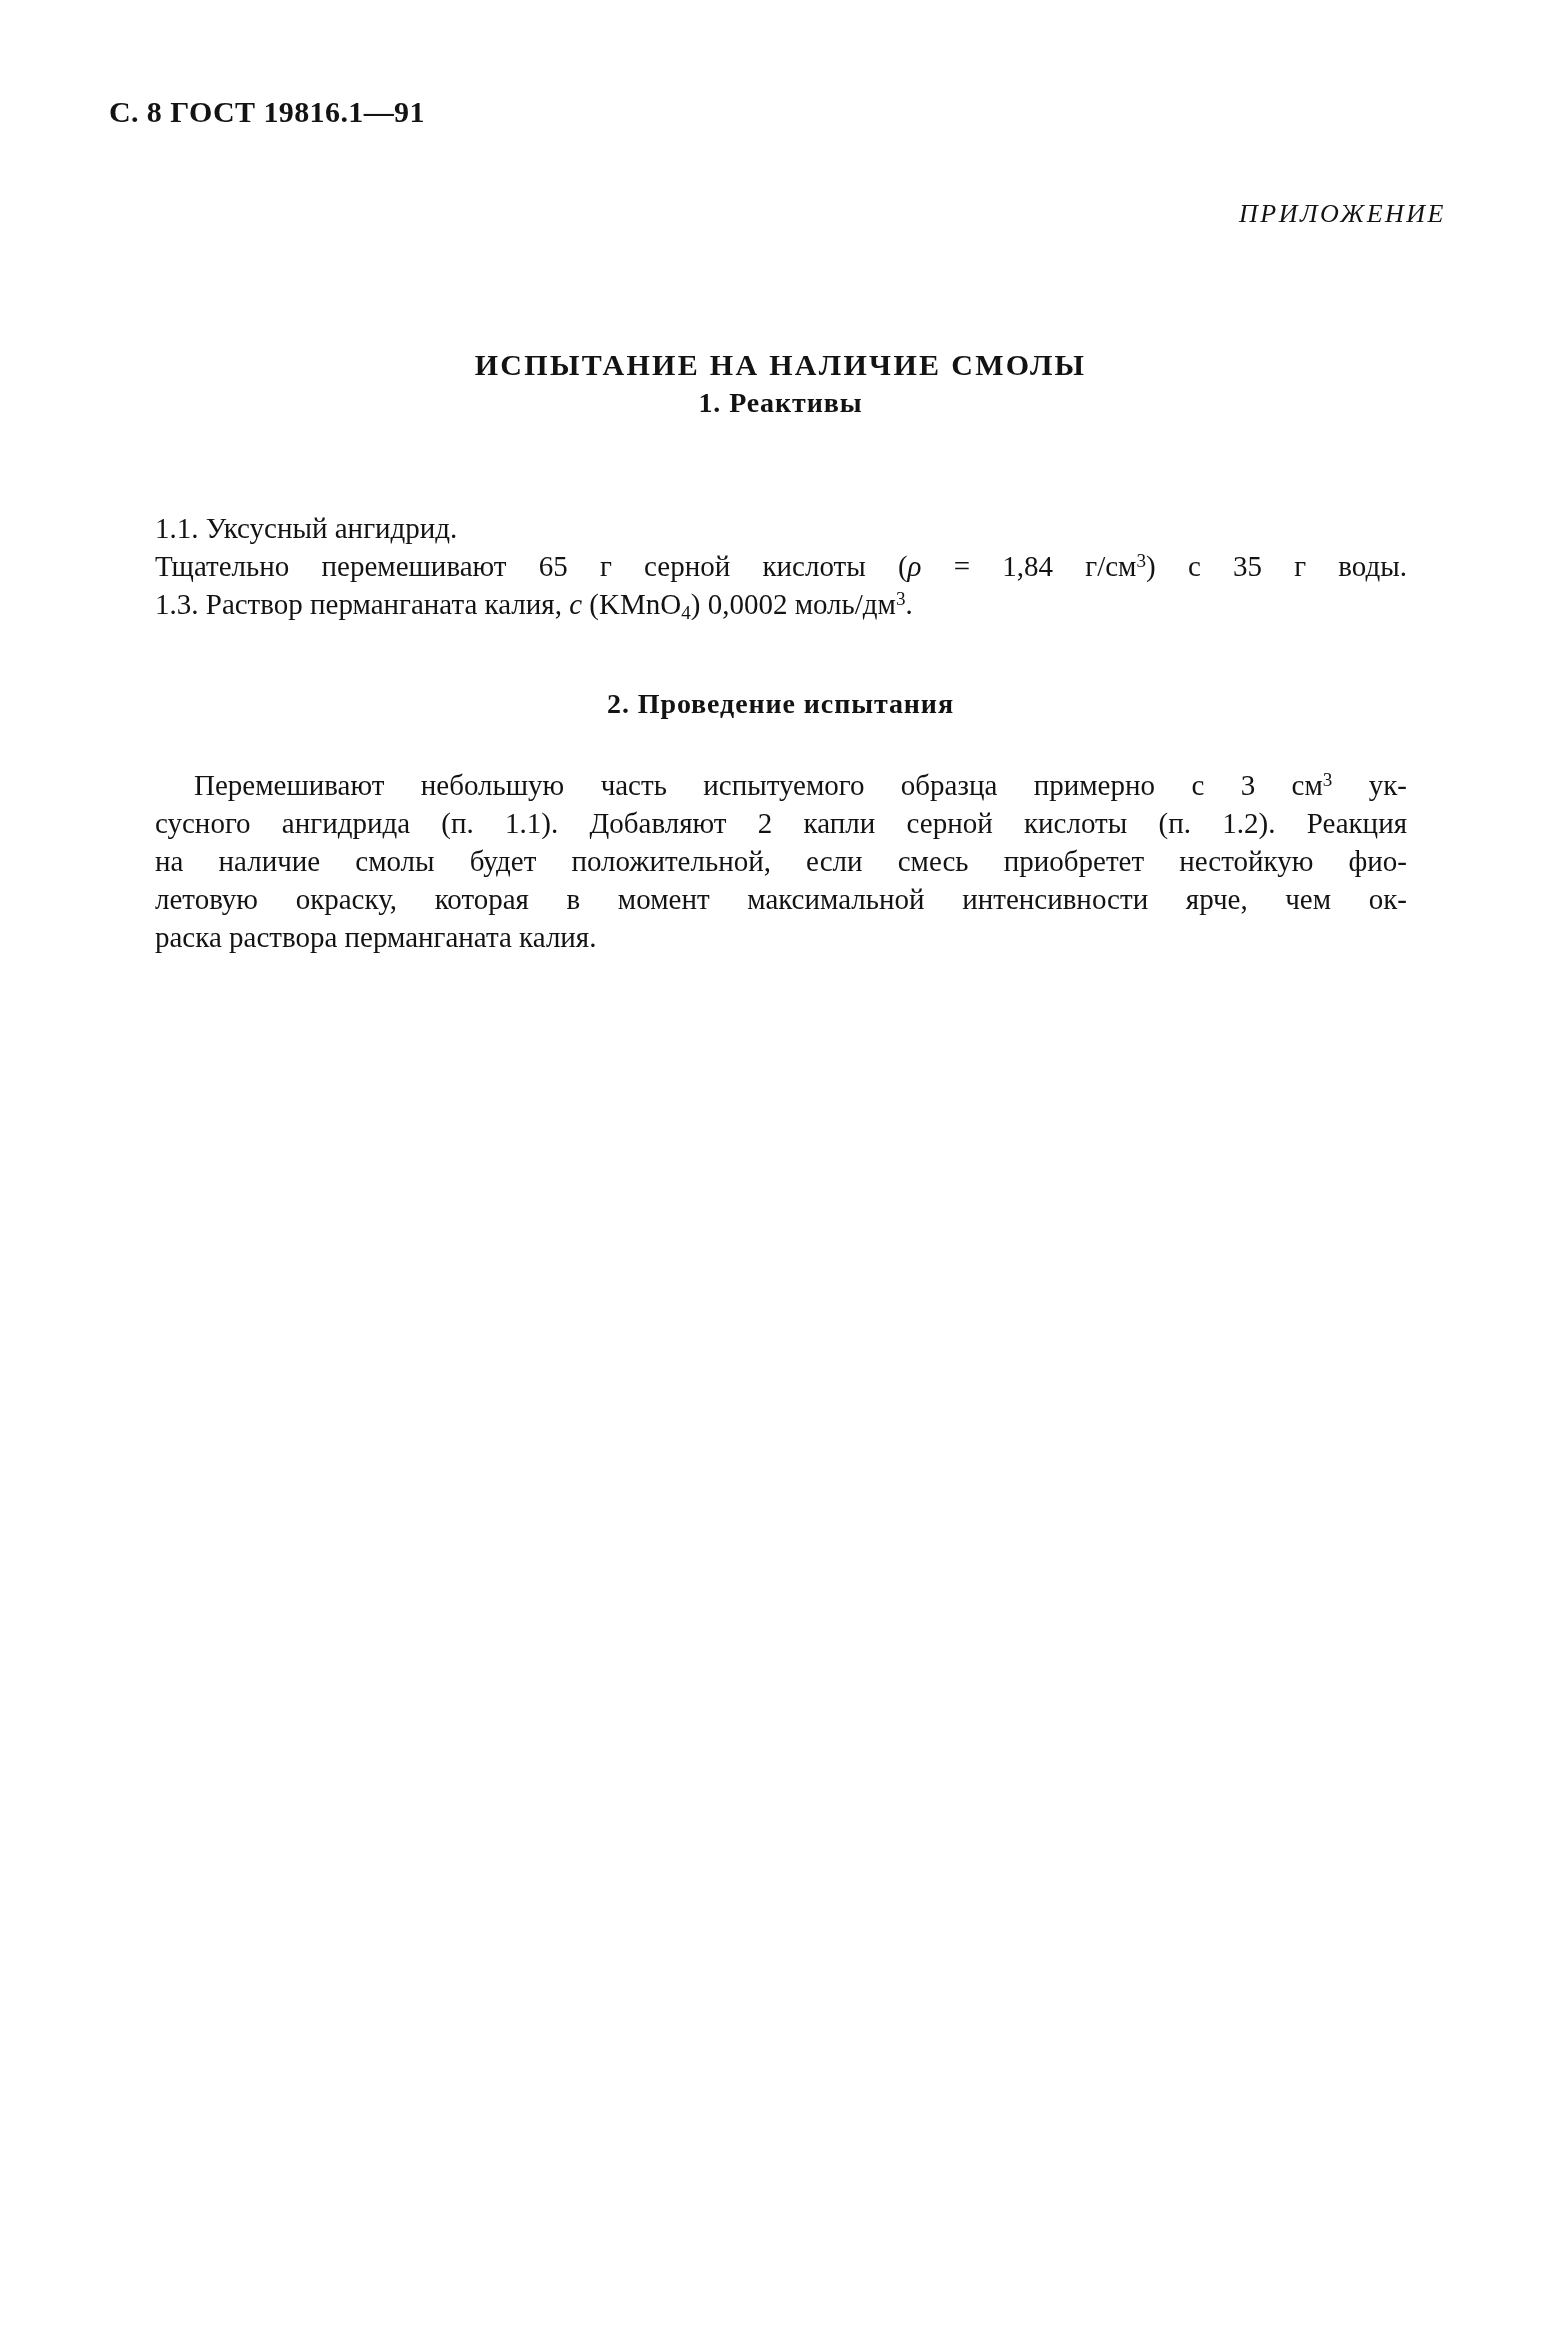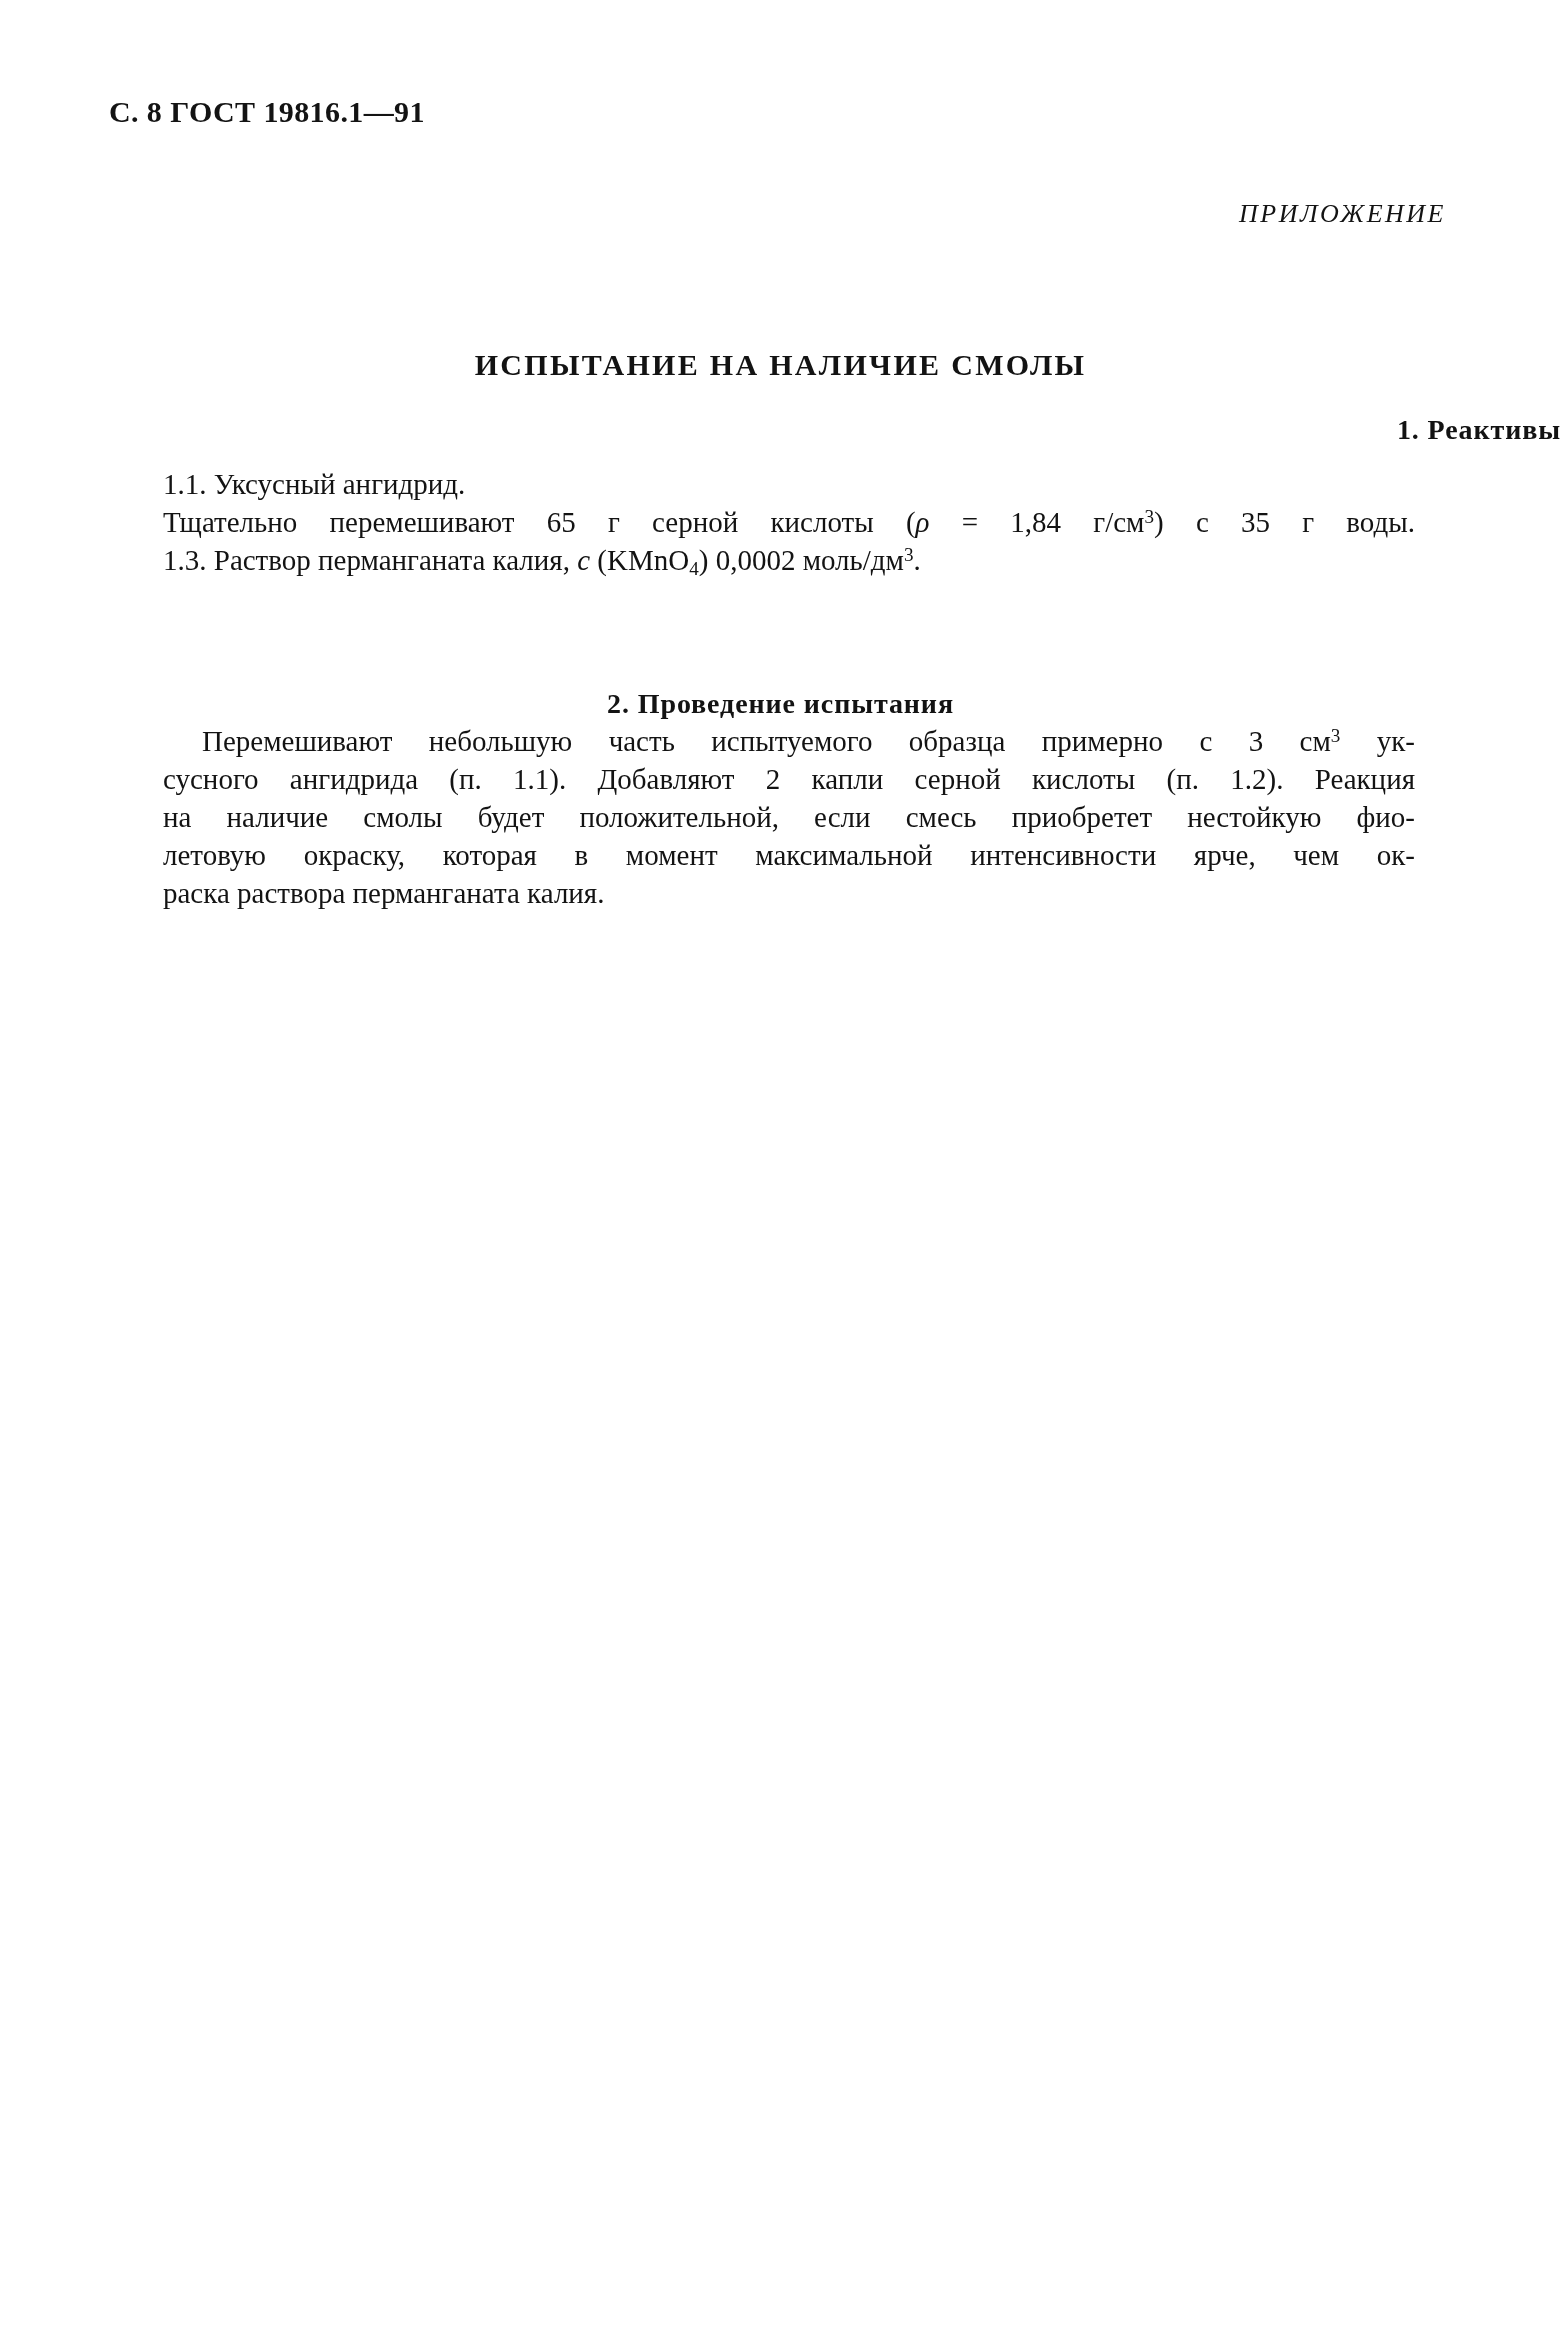--- a/index.html
+++ b/index.html
@@ -60,31 +60,32 @@
   
   .section-heading {
     position: absolute;
     left: 0;
     width: 100%;
     text-align: center;
     font-size: 28px;
     font-weight: bold;
     letter-spacing: 0.9px;
   }
-  .sh-1 { top: 414px; text-align: right; }
+  .sh-1 { top: 387px; }
   .sh-2 { top: 688px; }
 
   
   .body-block {
     position: absolute;
-    left: 163px;
+    left: 155px;
     width: 1252px;
     font-size: 29px;
     line-height: 1.31;
     text-align: justify;
+    margin-top: 44px;
   }
   .reagents { top: 466px; }
   .procedure { top: 723px; }
 
   .body-block p {
     margin: 0;
     text-align: justify;
   }
   .body-block p.first {
     text-indent: 0;

